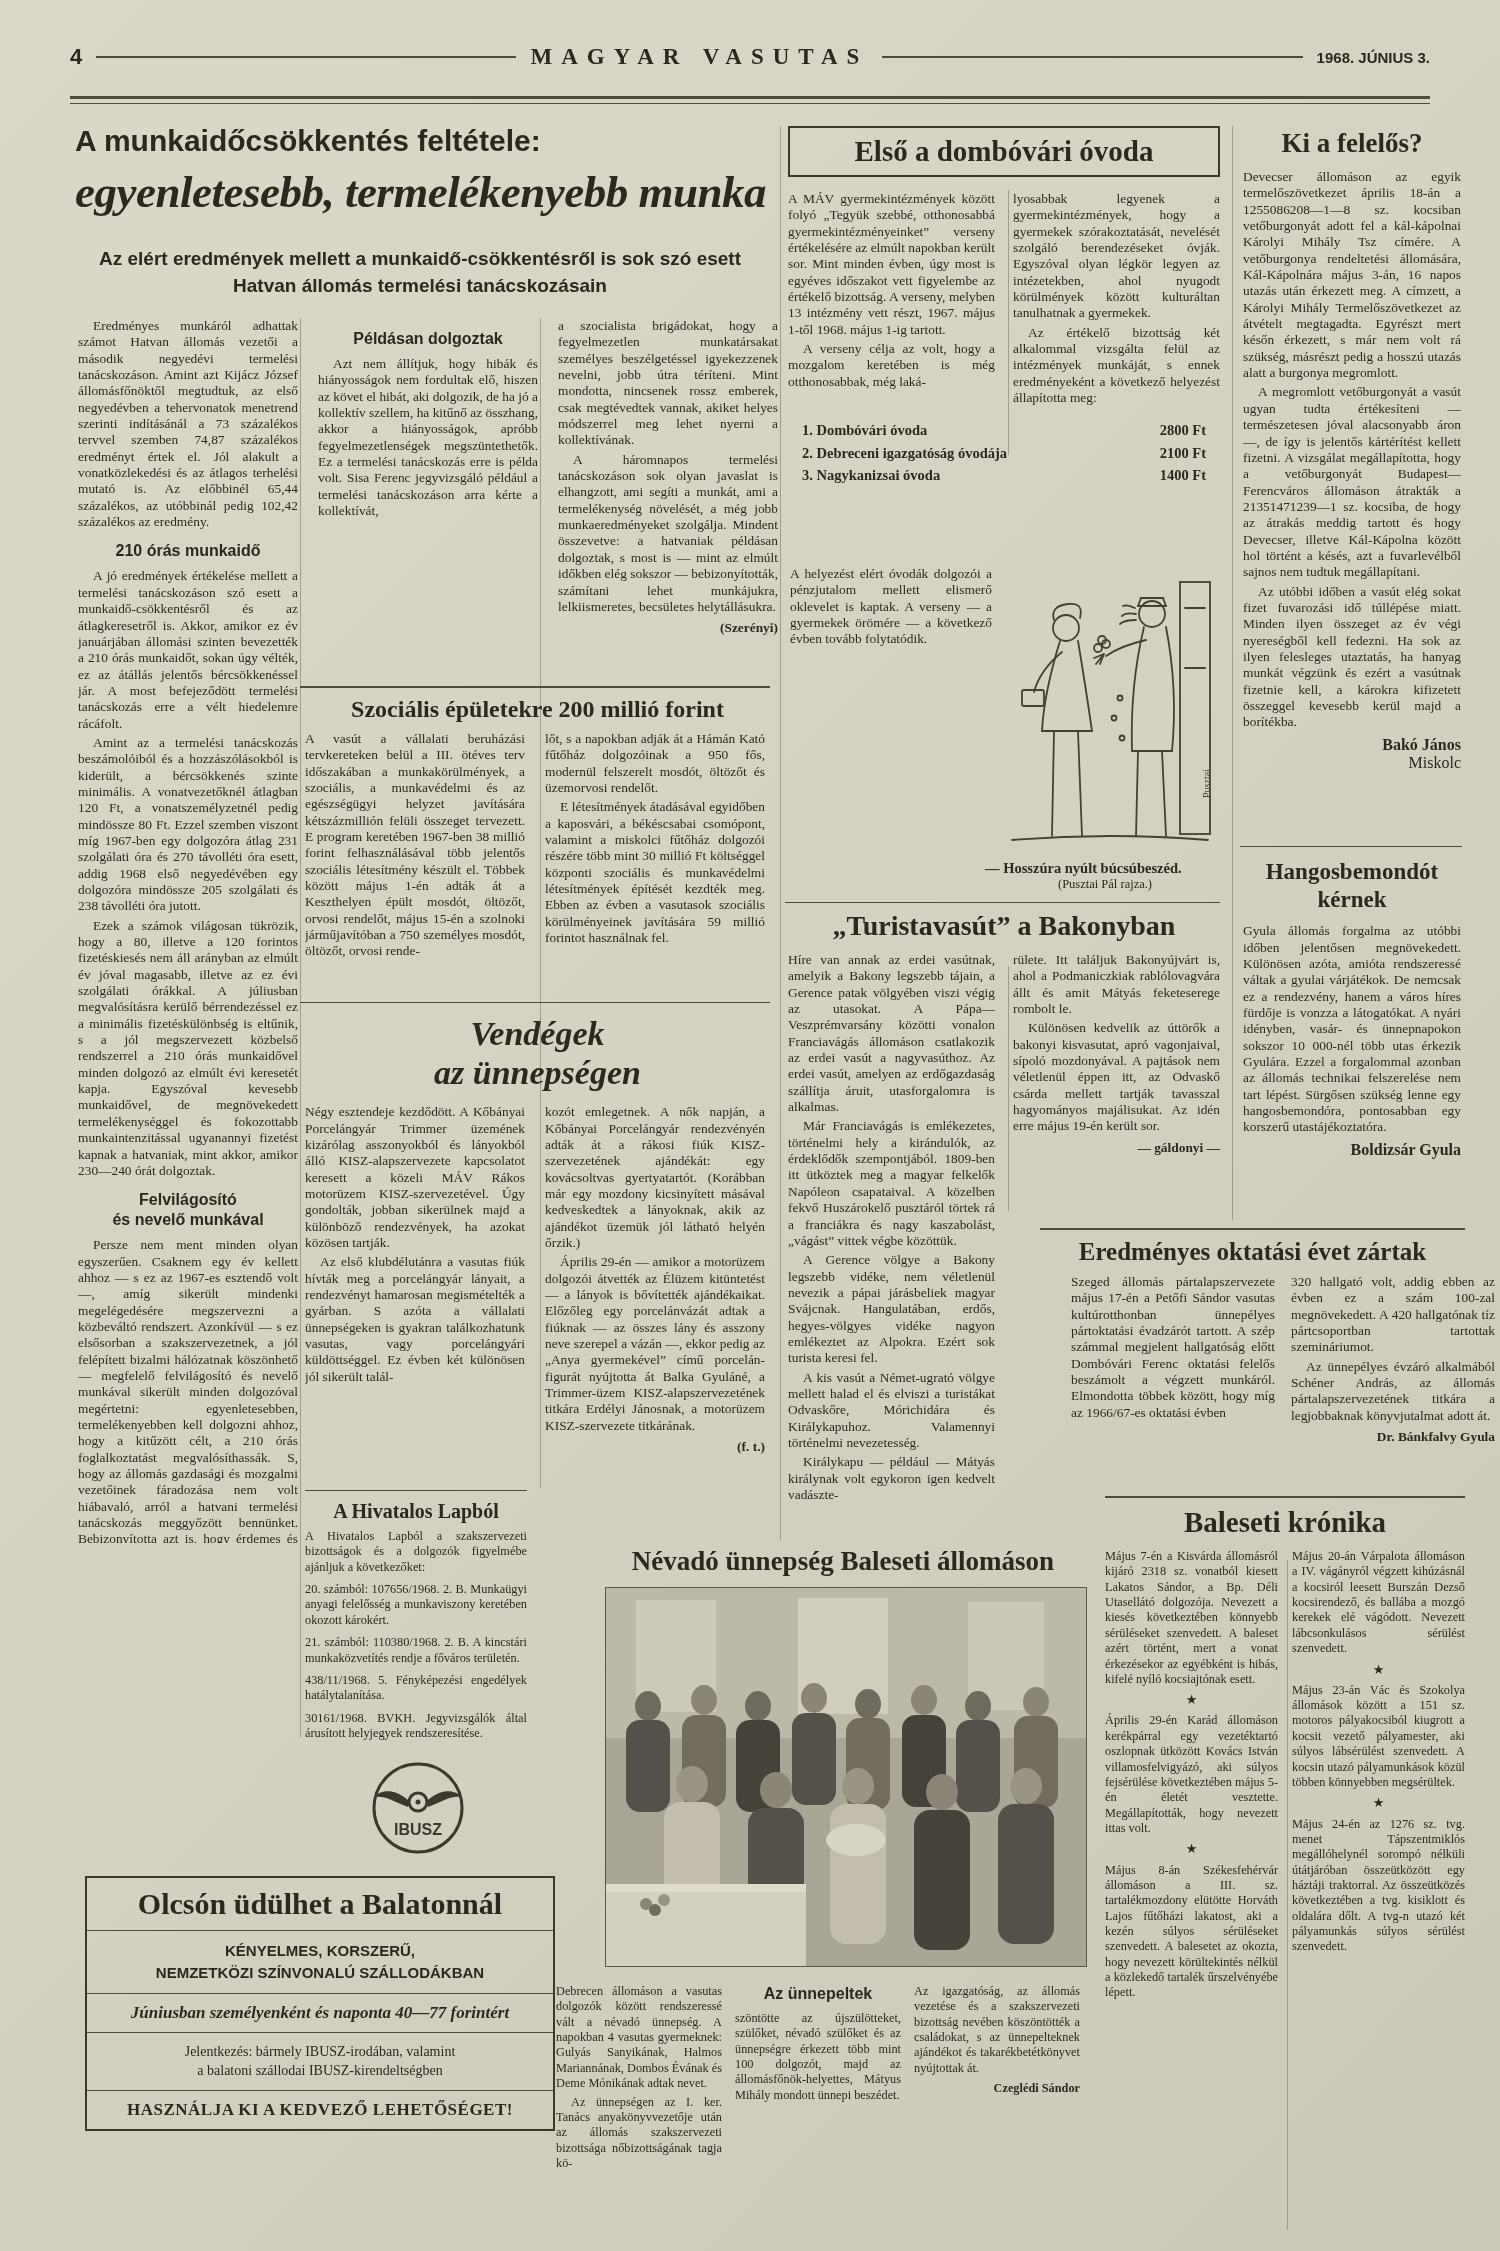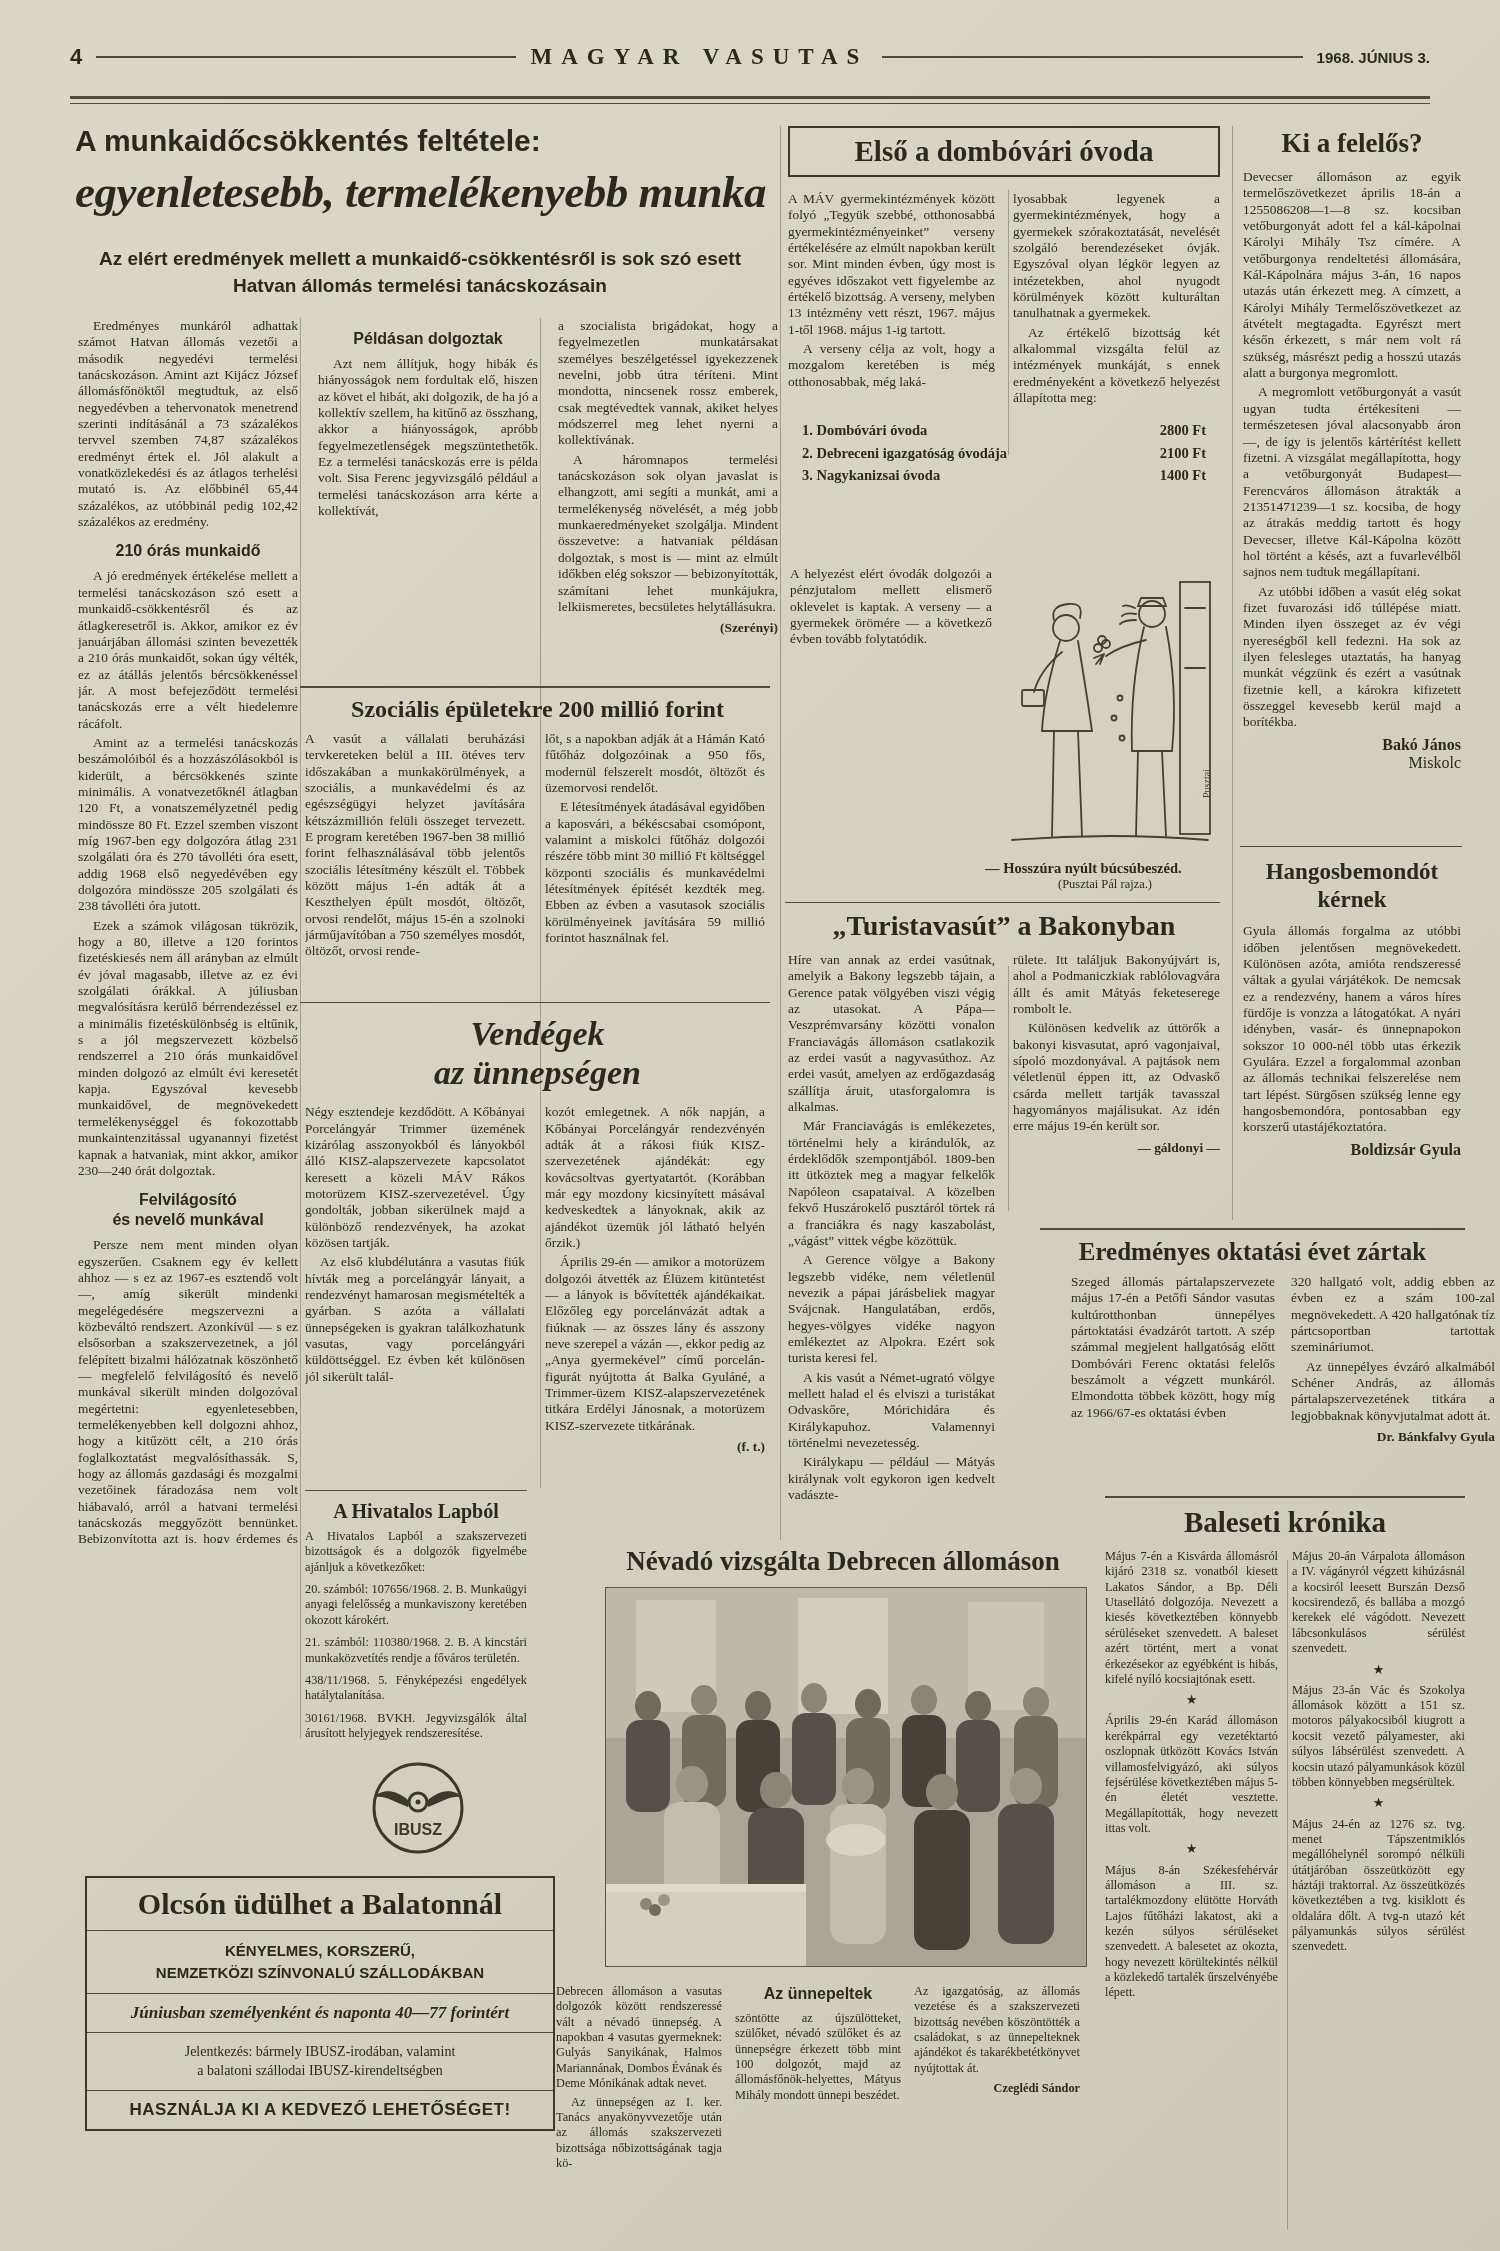--- a/index.html
+++ b/index.html
@@ -37,21 +37,21 @@
   .caption1{font-weight:700;font-size:14.5px;text-align:left;}
   .caption2{font-size:12.5px;text-align:center;}
   
   .adbox{border:2px solid #3c382e;text-align:center;}
   .adrow{padding:9px 24px;border-bottom:1px solid #4e4a40;}
   .adrow:last-child{border-bottom:none;}
   .adtitle{font-weight:700;font-size:30px;}
   .adcaps{font-family:"Liberation Sans",sans-serif;font-weight:700;font-size:15px;white-space:pre-line;line-height:1.45;}
   .adital{font-weight:700;font-style:italic;font-size:17px;}
   .adinfo{font-size:14px;white-space:pre-line;line-height:1.4;}
-  .adfoot{font-family:Liberation Sans, sans-serif;font-weight:700;font-size:17px;letter-spacing:.5px;}
+  .adfoot{font-family:Liberation Serif, serif;font-weight:700;font-size:17px;letter-spacing:.5px;}
   .clip{overflow:hidden;}
 </style>
 </head>
 <body>
 
 <div class="page">
 
   <div class="abs header" style="left:70px;top:44px;width:1360px;">
     <span class="pagenum">4</span>
     <span class="hline"></span>
@@ -259,21 +259,21 @@
   <div class="abs adbox" style="left:85px;top:1876px;width:466px;">
     <div class="adrow adtitle">Olcsón üdülhet a Balatonnál</div>
     <div class="adrow adcaps">KÉNYELMES, KORSZERŰ,
 NEMZETKÖZI SZÍNVONALÚ SZÁLLODÁKBAN</div>
     <div class="adrow adital">Júniusban személyenként és naponta 40—77 forintért</div>
     <div class="adrow adinfo">Jelentkezés: bármely IBUSZ-irodában, valamint
 a balatoni szállodai IBUSZ-kirendeltségben</div>
     <div class="adrow adfoot">HASZNÁLJA KI A KEDVEZŐ LEHETŐSÉGET!</div>
   </div>
 
-  <div class="abs hserif" style="left:556px;top:1546px;width:574px;font-size:27px;">Névadó vizsgálta Debrecen állomáson</div>
+  <div class="abs hserif" style="left:556px;top:1546px;width:574px;font-size:27px;">Névadó ünnepség Baleseti állomáson</div>
   <div class="abs" style="left:606px;top:1588px;width:480px;height:378px;outline:1px solid #5a564c;">
     <svg width="480" height="378" viewBox="0 0 480 378" style="display:block;">
       <rect width="480" height="378" fill="#aaa697"></rect>
       <rect width="480" height="150" fill="#bdb9a9"></rect>
       <rect x="30" y="12" width="80" height="112" fill="#cecab9"></rect>
       <rect x="192" y="10" width="90" height="116" fill="#d2cebd"></rect>
       <rect x="362" y="14" width="76" height="108" fill="#cbc7b6"></rect>
       <g>
         <ellipse cx="42" cy="118" rx="13" ry="15" fill="#6e6a5d"></ellipse>
           <rect x="20" y="132" width="44" height="92" rx="14" fill="#55504a"></rect>

